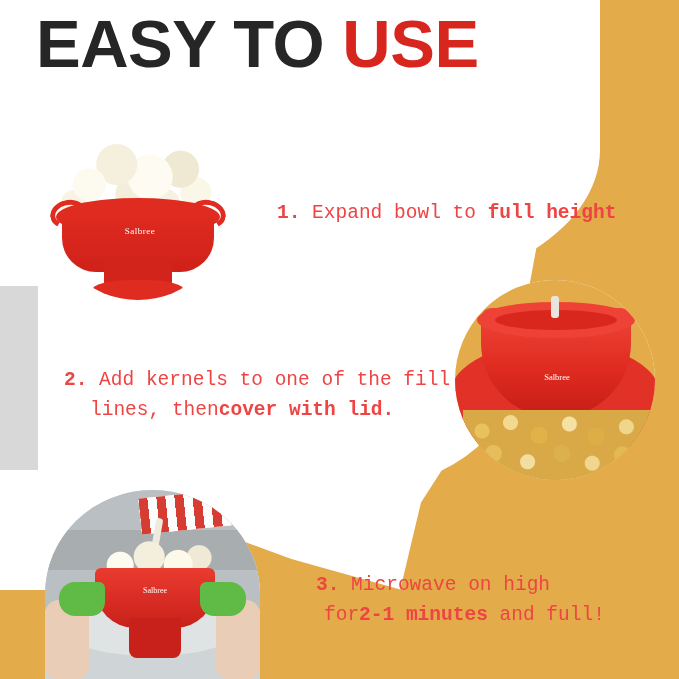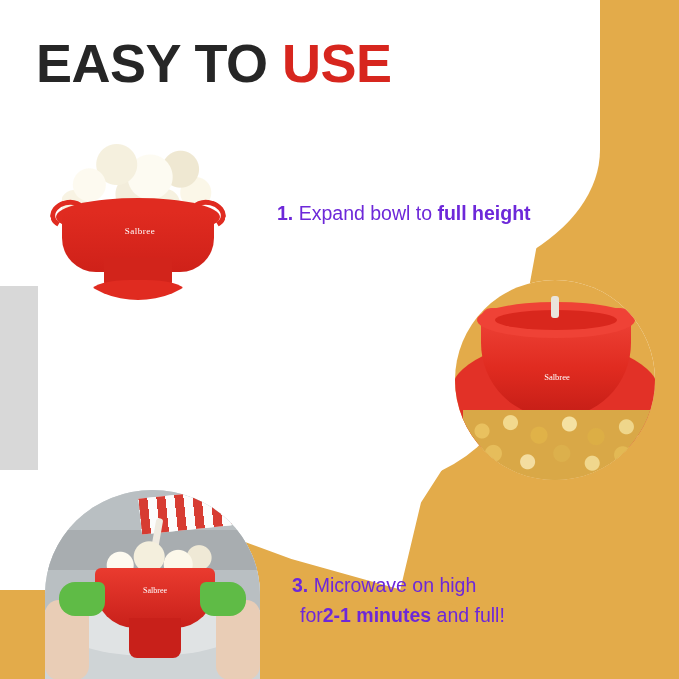--- a/index.html
+++ b/index.html
@@ -55,42 +55,43 @@
   .bg-white-lowerleft{
     position:absolute;
     left:0;top:470px;
     width:140px;height:120px;
     background:#ffffff;
   }
 
   
   .headline{
     position:absolute;
-    left:36px;top:32px;
-    font-size:54px;
+    left:36px;top:5px;
+    font-size:67px;
     font-weight:bold;
     letter-spacing:-0.5px;
     color:#262626;
     white-space:nowrap;
   }
   .headline .accent{color:#d7261e;}
 
   
   .step-text{
     position:absolute;
-    color:#6d28d9;
+    color:#ef4444;
     font-size:19.5px;
     line-height:30px;
+    font-family:Liberation Mono, monospace;
   }
   .step-text .num{font-weight:bold;}
   .step-text b{font-weight:bold;}
 
   #step1-text{left:277px;top:198px;width:390px;}
   #step2-text{left:64px;top:365px;width:400px;}
-  #step3-text{left:292px;top:570px;width:360px;}
+  #step3-text{left:316px;top:570px;width:360px;}
 
   
   .photo-circle{
     position:absolute;
     border-radius:50%;
     overflow:hidden;
     background:#ffffff;
   }
   #photo1{left:48px;top:120px;width:180px;height:180px;}
   #photo2{left:455px;top:280px;width:200px;height:200px;}
@@ -247,20 +248,24 @@
       <div class="pc1-neck"></div>
       <div class="pc1-base"></div>
       <div class="pc1-brand">Salbree</div>
     </div>
   </div>
 
   <div class="step-text" id="step1-text">
     <span class="num">1.</span><span> Expand bowl to </span><b>full height</b>
   </div>
 
+  <div class="step-text" id="step2-text">
+    <span class="num">2.</span><span> Add kernels to one of the fill</span><br>
+    <span style="display:inline-block;padding-left:26px;">lines, then </span><b>cover with lid.</b>
+  </div>
 
   <div class="photo-circle" id="photo2">
     <div class="inner">
       <div class="pc2-bg"></div>
       <div class="pc2-plate"></div>
       <div class="pc2-bowl"></div>
       <div class="pc2-lid"></div>
       <div class="pc2-lid-in"></div>
       <div class="pc2-stem"></div>
       <div class="pc2-brand">Salbree</div>

